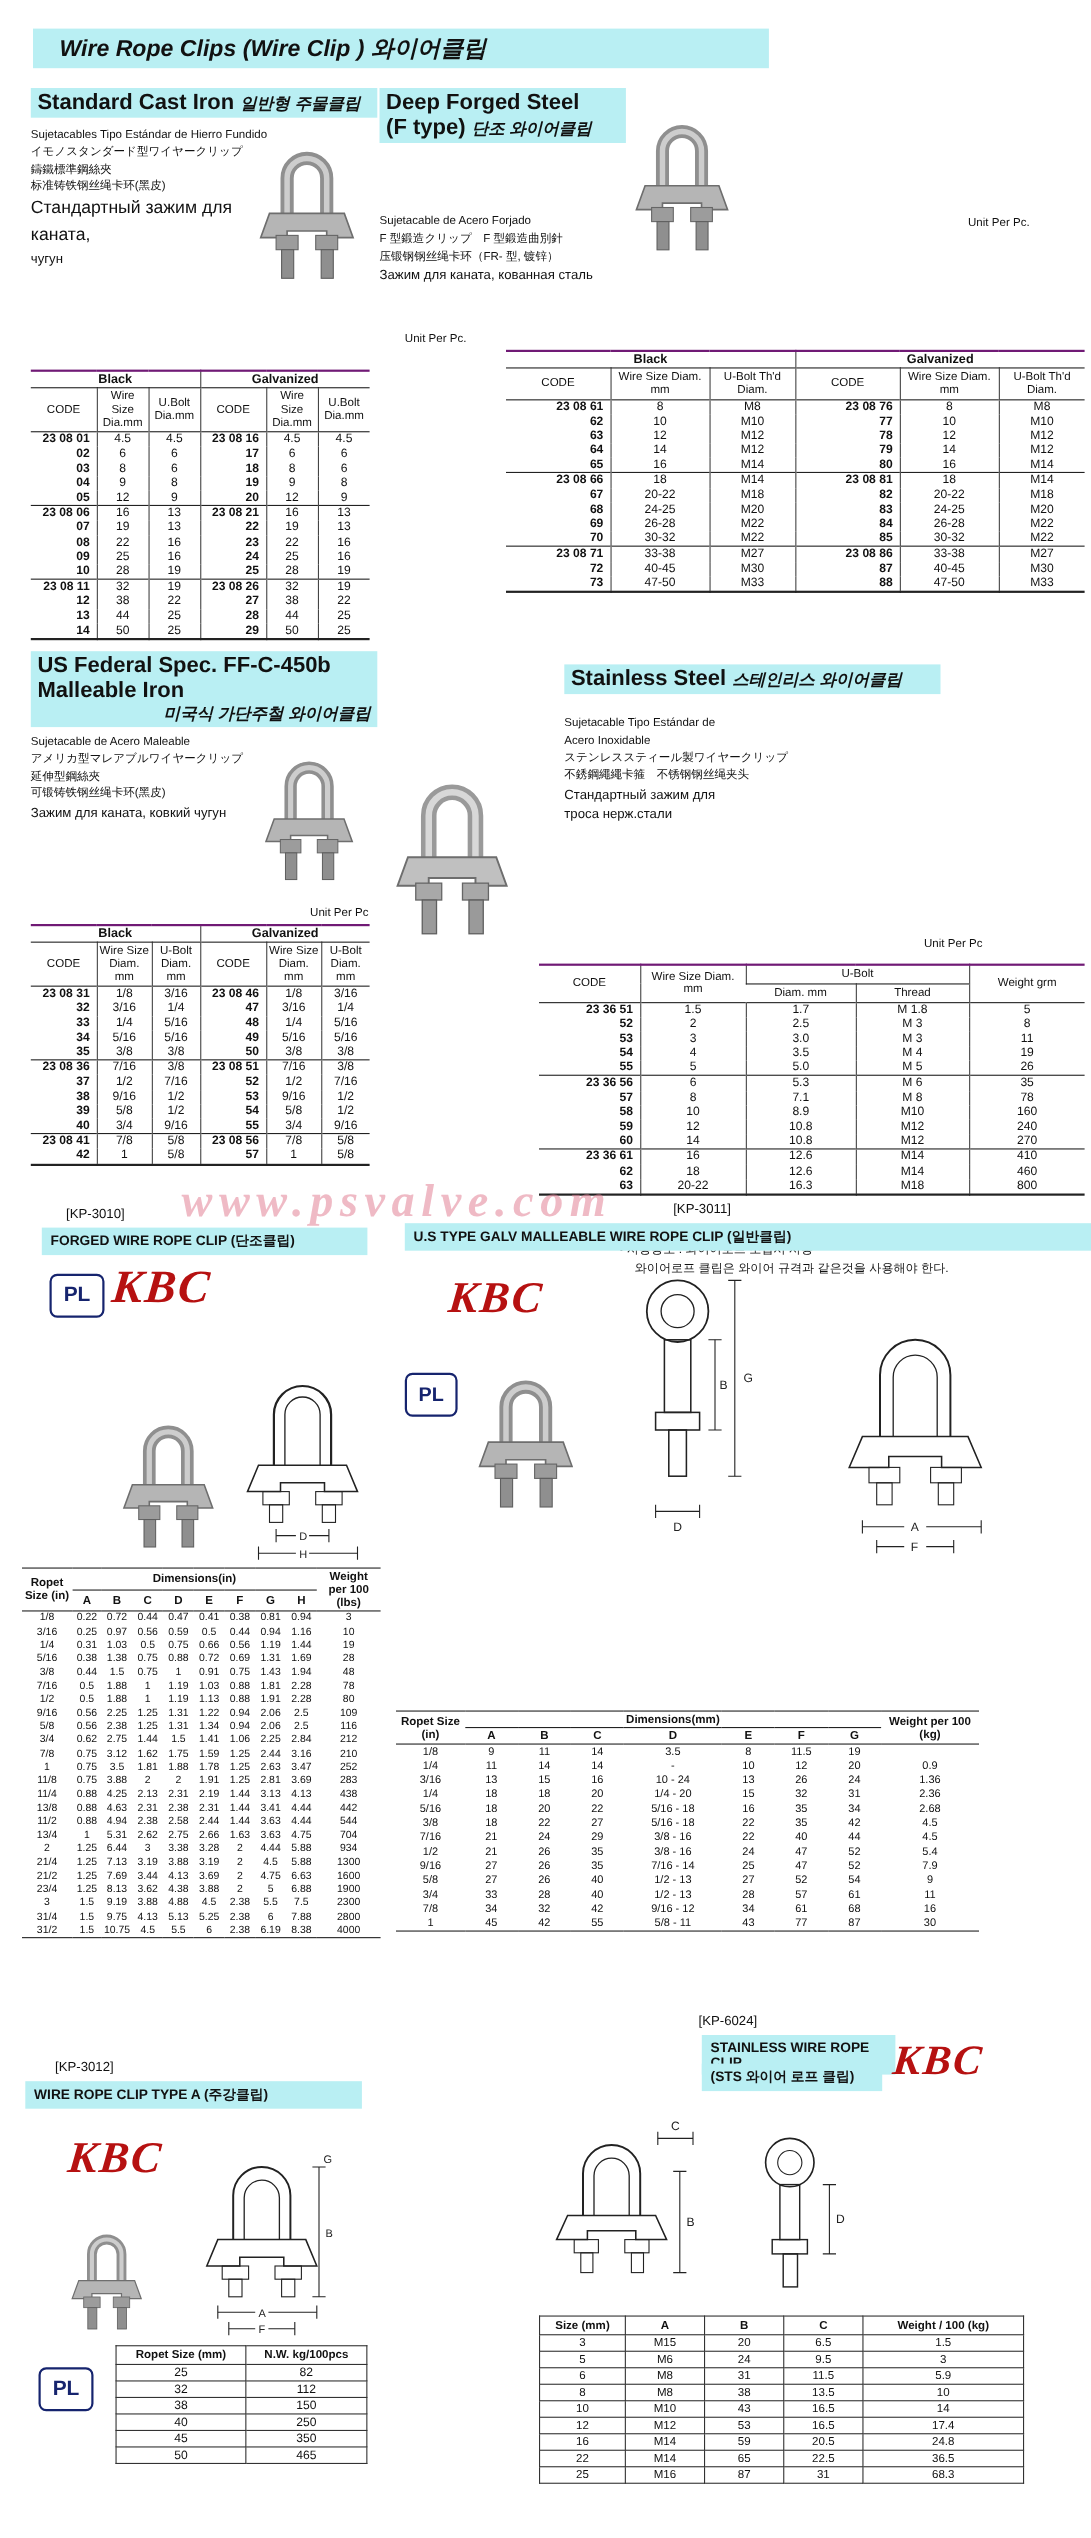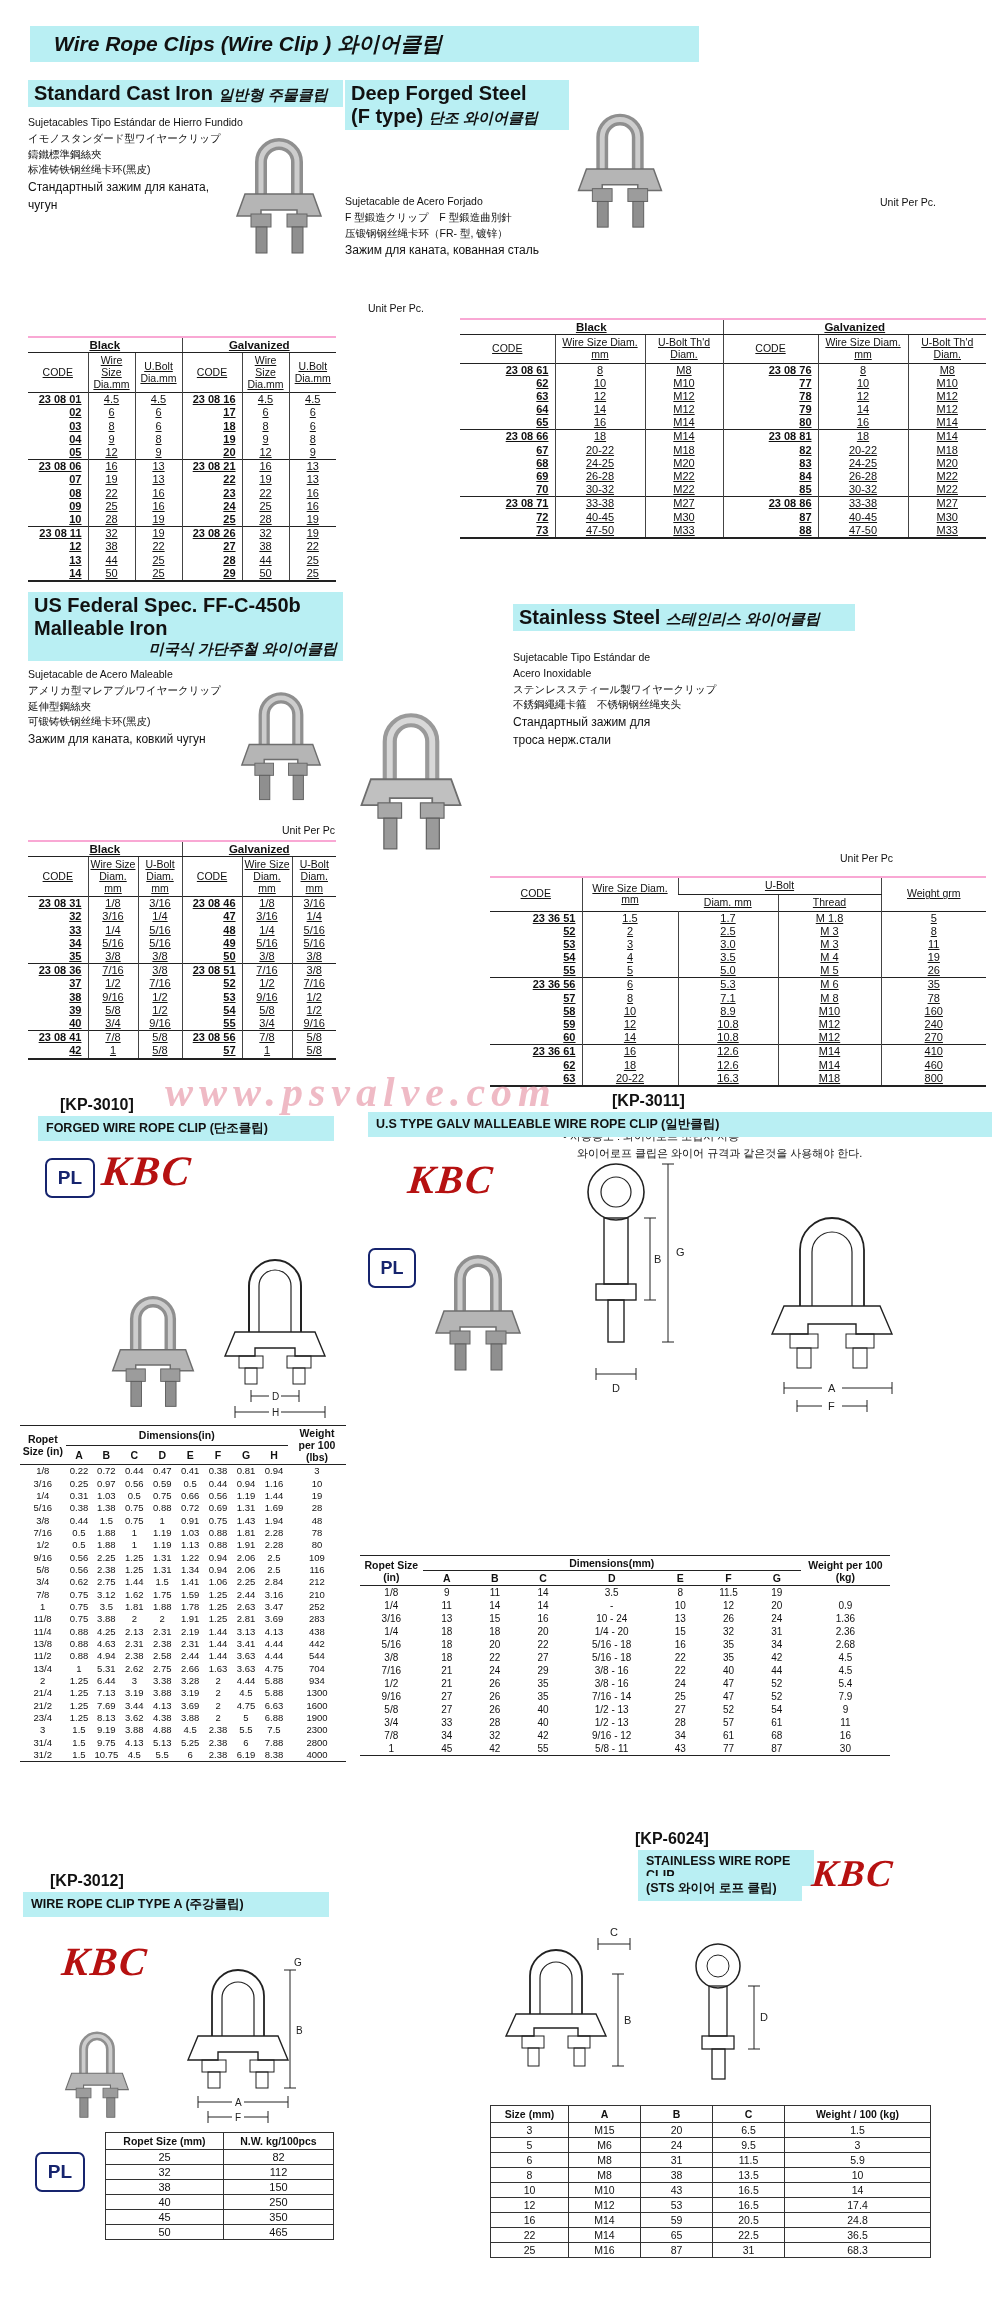--- a/index.html
+++ b/index.html
@@ -6,31 +6,31 @@
   body{width:992px;height:2307px;position:relative;background:#fff;
        font-family:"Liberation Sans",sans-serif;color:#111;overflow:hidden;}
   .abs{position:absolute;}
   .hl{background:#b9eff3;}
   .banner{display:flex;align-items:center;font-size:21px;font-weight:bold;font-style:italic;padding-left:34px;}
   .sec-title{font-size:20px;font-weight:bold;line-height:1.15;padding:2px 6px;}
   .ko{font-size:15px;font-style:italic;font-weight:bold;}
   .desc{font-size:10.5px;line-height:1.5;}
   .unit{font-size:10.5px;}
   .note{font-size:11px;line-height:1.5;}
-  .tag{font-size:16px;font-weight:bold;}
+  .tag{font-size:12px;font-weight:normal;}
   .bandtitle{font-size:12.5px;font-weight:bold;padding:4px 8px;}
   .kbc{font-family:"Liberation Serif",serif;font-style:italic;font-weight:bold;color:#b61111;
        transform:skewX(-6deg);letter-spacing:2px;line-height:1;}
   .pl{border:2.5px solid #16246e;color:#16246e;font-weight:bold;border-radius:7px;
       display:flex;align-items:center;justify-content:center;background:#fff;}
   .wm{font-family:"Liberation Serif",serif;font-style:italic;font-weight:bold;
       color:rgba(226,130,150,0.55);letter-spacing:6px;z-index:6;pointer-events:none;}
   table{border-collapse:collapse;table-layout:fixed;}
   
-  .t-cat{border-top:2px solid #f9a8d4;border-bottom:2px solid #222;font-size:11px;width:100%;text-decoration:underline;}
+  .t-cat{border-top:2px solid #701a75;border-bottom:2px solid #222;font-size:11px;width:100%;}
   .t-cat thead{border-bottom:1.8px solid #222;}
   .t-cat .bandrow th{border-bottom:1.5px solid #222;font-weight:bold;font-size:11.5px;padding:1px 0;}
   .t-cat th+th,.t-cat td+td{border-left:1px solid #444;}
   .t-cat .hrow th{padding:2px 1px;font-weight:normal;line-height:1.12;font-size:10.5px;}
   .t-cat td{text-align:center;padding:0 2px;line-height:1.2;}
   .t-cat td:first-child{font-weight:bold;text-align:right;padding-right:6px;}
   .t-cat.paired td:nth-child(4){font-weight:bold;text-align:right;padding-right:6px;}
   .t-cat tr.gs td{border-top:1.5px solid #222;}
   
   .t-dim{border-top:1.8px solid #222;border-bottom:1.8px solid #222;width:100%;}
@@ -55,21 +55,21 @@
 <div class="abs" style="left:28px;top:80px;width:315px;">
   <div class="hl sec-title">
     <span>Standard Cast Iron</span>
     <span class="ko">일반형 주물클립</span>
   </div>
   <div class="desc" style="margin-top:8px;width:232px;">
     <div>Sujetacables Tipo Estándar de Hierro Fundido</div>
     <div>イモノスタンダード型ワイヤークリップ</div>
     <div>鑄鐵標準鋼絲夾</div>
     <div>标准铸铁钢丝绳卡环(黑皮)</div>
-    <div style="font-size:12px;">Стандартный зажим для каната,</div>
+    <div style="font-size:16px;">Стандартный зажим для каната,</div>
     <div style="font-size:12px;">чугун</div>
   </div>
 </div>
 <svg class="abs" style="left:228px;top:112px;" width="102" height="150" viewBox="0 0 100 150">
   <path d="M32 86 V50 a18 18 0 0 1 36 0 V86" fill="none" stroke="#8f8f8f" stroke-width="12"></path>
   <path d="M32 86 V50 a18 18 0 0 1 36 0 V86" fill="none" stroke="#cdcdcd" stroke-width="5"></path>
   <path d="M16 82 h68 l8 22 h-24 v-6 h-36 v6 h-24 z" fill="#b5b5b5" stroke="#6e6e6e" stroke-width="1.5"></path>
   <rect x="22" y="102" width="20" height="13" fill="#9c9c9c" stroke="#666"></rect>
   <rect x="58" y="102" width="20" height="13" fill="#9c9c9c" stroke="#666"></rect>
   <rect x="27" y="115" width="11" height="26" fill="#8f8f8f" stroke="#5f5f5f"></rect>

